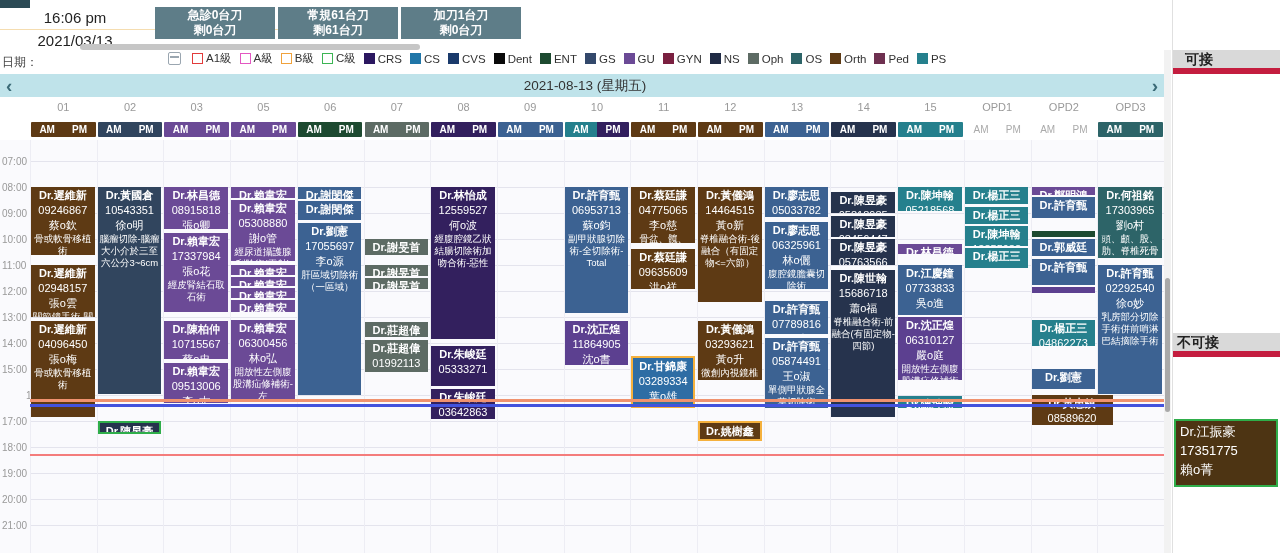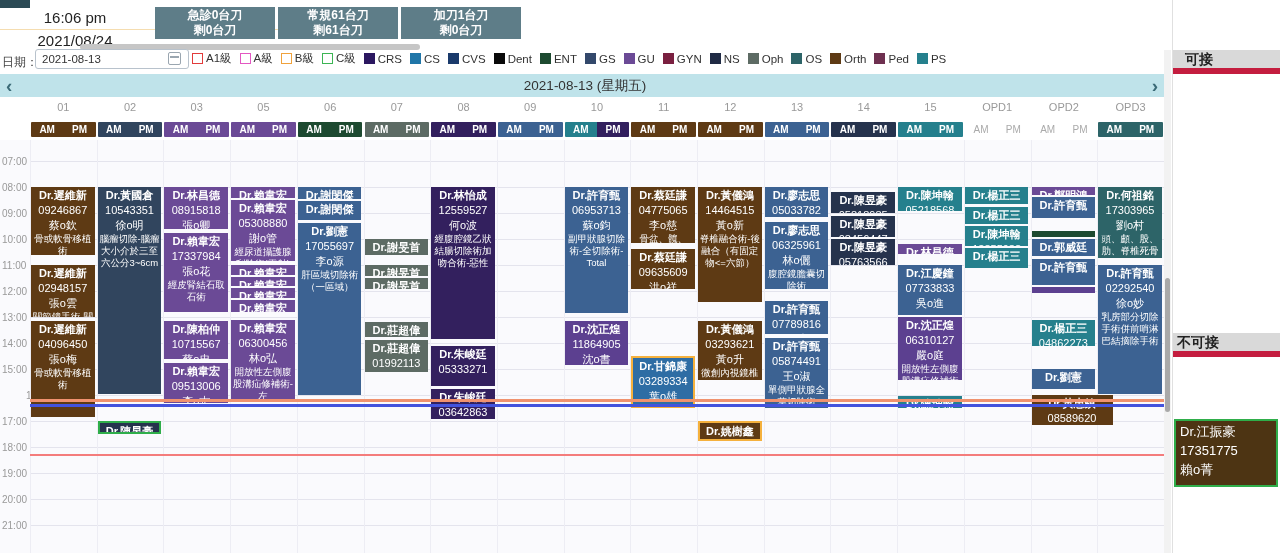--- a/index.html
+++ b/index.html
@@ -58,39 +58,38 @@
   #vscroll-track{left:1164px;top:50px;width:7px;height:503px;background:#f2f2f2;cursor:pointer;}
   #vscroll-thumb{left:1165px;top:278px;width:5px;height:134px;background:#a9a9a9;border-radius:3px;cursor:pointer;}
 </style>
 </head>
 <body>
 
 <div id="app">
   <div class="abs" id="top-strip"></div>
   <div class="abs" id="clock">16:06 pm</div>
   <div class="abs" id="clock-divider"></div>
-  <div class="abs" id="top-date">2021/08/24</div>
+  <div class="abs" id="top-date">2021/03/13</div>
   <div class="abs" id="stats">
       <div class="stat">
         <div>急診0台刀</div>
         <div>剩0台刀</div>
       </div>
       <div class="stat">
         <div>常規61台刀</div>
         <div>剩61台刀</div>
       </div>
       <div class="stat">
         <div>加刀1台刀</div>
         <div>剩0台刀</div>
       </div>
     </div>
   <div class="abs" id="stats-scrollbar"></div>
 
   <div class="abs" id="date-label">日期：</div>
-  <input class="abs" id="date-input" value="2021-08-13" style="">
   <div class="abs" id="calendar-icon"></div>
   <div class="abs" id="legend">
       <div class="lg">
         <div class="sw" style="border: 1.5px solid rgb(226, 59, 59); background: rgb(255, 255, 255);"></div>
         <div>A1級</div>
       </div>
       <div class="lg">
         <div class="sw" style="border: 1.5px solid rgb(227, 87, 194); background: rgb(255, 255, 255);"></div>
         <div>A級</div>
       </div>
@@ -558,20 +557,26 @@
         <div class="bl">05818985</div>
       </div>
       <div class="block abs" style="left: 831.4px; width: 63.7px; top: 75.6px; height: 21.1px; background: rgb(38, 51, 77);">
         <div class="bl b0">Dr.陳昱豪</div>
         <div class="bl">08456447</div>
       </div>
       <div class="block abs" style="left: 831.4px; width: 63.7px; top: 99px; height: 26.3px; background: rgb(38, 51, 77);">
         <div class="bl b0">Dr.陳昱豪</div>
         <div class="bl">05763566</div>
       </div>
+      <div class="block abs" style="left: 831.4px; width: 63.7px; top: 130.2px; height: 147.2px; background: rgb(38, 51, 77);">
+        <div class="bl b0">Dr.陳世翰</div>
+        <div class="bl">15686718</div>
+        <div class="bl">蕭o福</div>
+        <div class="bp">脊椎融合術-前融合(有固定物-四節)</div>
+      </div>
       <div class="block abs" style="left: 898.1px; width: 63.7px; top: 47px; height: 23.7px; background: rgb(37, 128, 141);">
         <div class="bl b0">Dr.陳坤翰</div>
         <div class="bl">05218568</div>
       </div>
       <div class="block abs" style="left: 898.1px; width: 63.7px; top: 104.2px; height: 9.4px; background: rgb(107, 74, 150);">
         <div class="bl b0">Dr.林昌德</div>
       </div>
       <div class="block abs" style="left: 898.1px; width: 63.7px; top: 125px; height: 49.7px; background: rgb(60, 98, 146);">
         <div class="bl b0">Dr.江慶鐘</div>
         <div class="bl">07733833</div>

